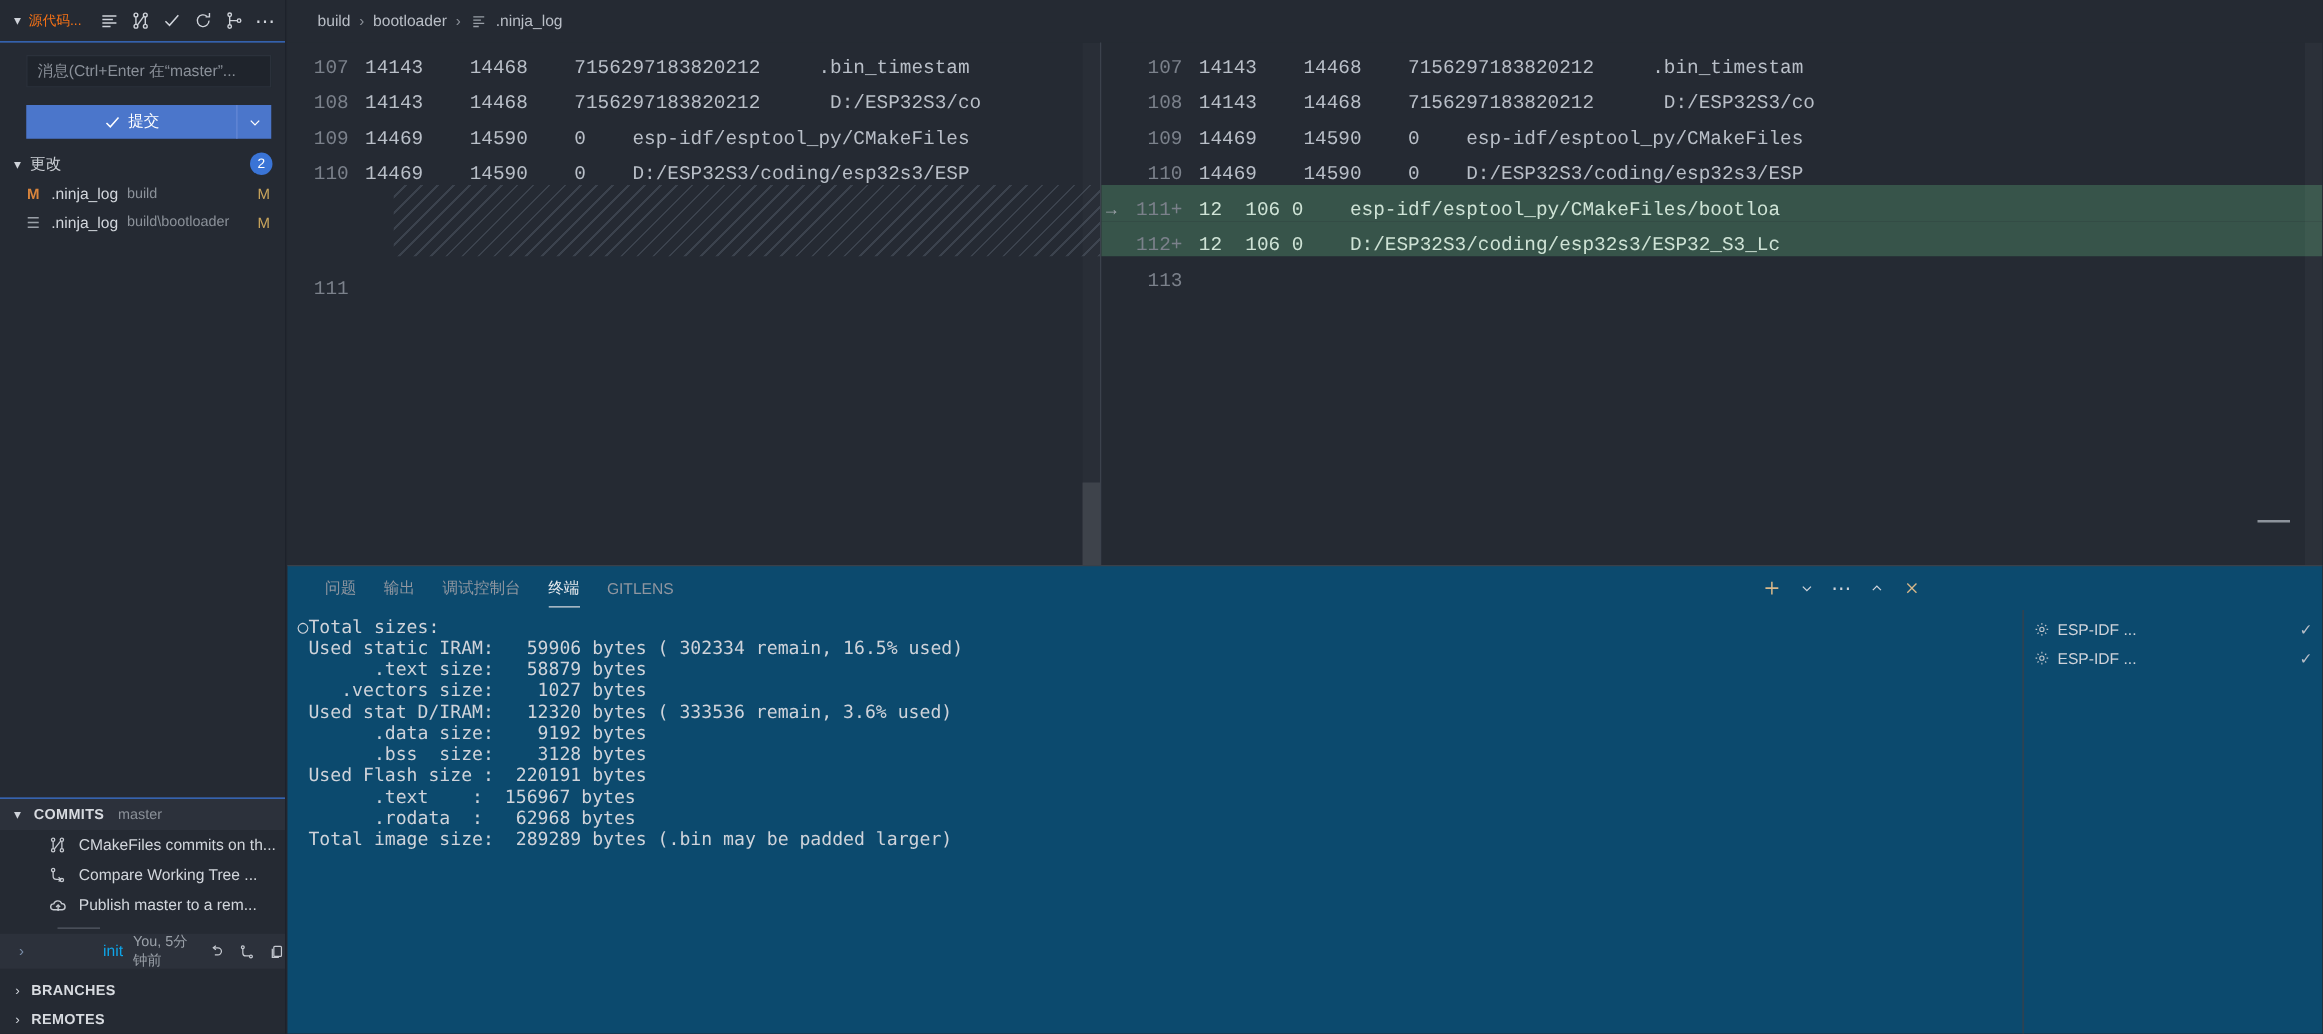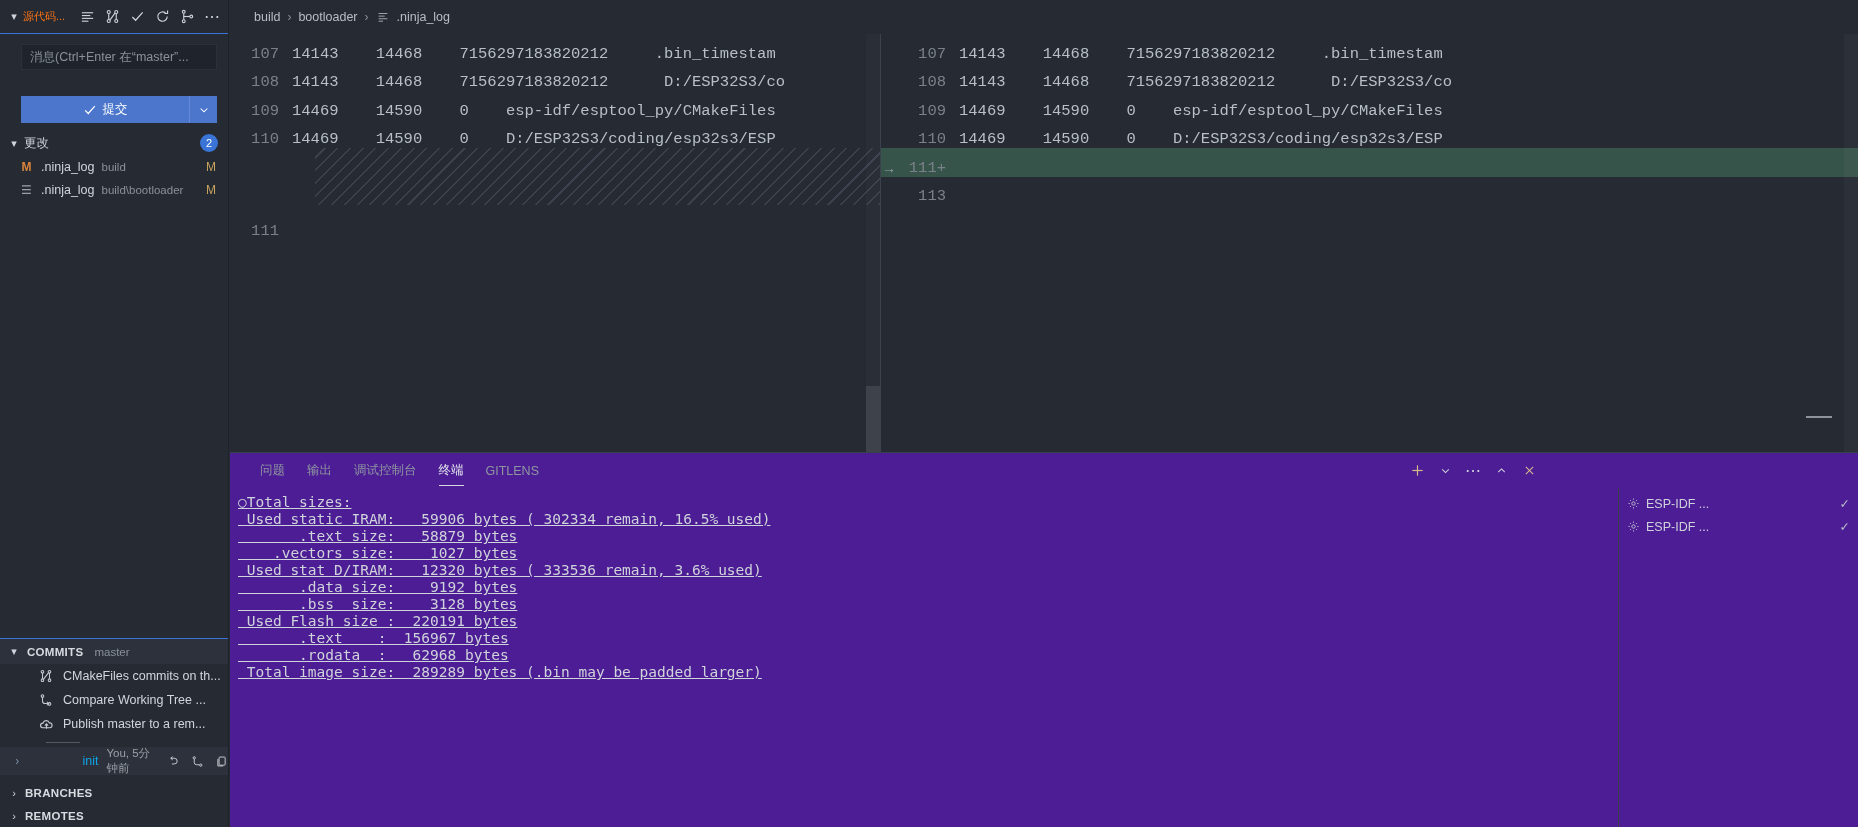--- a/index.html
+++ b/index.html
@@ -31,21 +31,21 @@
   .chev { color: #cfd3da; font-size: 11px; width: 16px; text-align: center;
           display:inline-flex; align-items:center; justify-content:center; }
   .hdr-icon {
     width: 24px; height: 24px; display: flex;
     align-items: center; justify-content: center;
     color: #cfd3da; cursor: pointer; flex: none;
   }
   .hdr-icon svg { display:block; }
 
   .msgbox {
-    margin: 10px 11px 16px 21px;
+    margin: 10px 11px 4px 21px;
     height: 26px;
     background: #1f242c;
     border: 1px solid #2b313b;
     display: flex; align-items: center;
     padding: 0 8px;
   }
   .msgbox span {
     font-size: 12.5px; color: #8a9099;
     white-space: nowrap; overflow: hidden;
   }
@@ -166,21 +166,21 @@
 
   .minimap-slider {
     position: absolute; right: 0; width: 18px;
     background: rgba(255,255,255,0.055);
   }
 
   
   #panel {
     position: absolute; left: 230px; top: 452px;
     width: 1628px; height: 375px;
-    background: #4c1d95;
+    background: #0c4a6e;
     border-top: 1px solid #3a4049;
   }
   .panel-tabs {
     height: 35px; display: flex; align-items: flex-end;
     padding-left: 19px; gap: 0;
   }
   .ptab {
     height: 35px; display: flex; align-items: center;
     padding: 0 11px; font-size: 12.5px; color: #9096a0;
     cursor: pointer; position: relative;
@@ -200,21 +200,21 @@
   }
 
   .term-body {
     position: absolute; left: 0; top: 35px; right: 0; bottom: 0;
     display: flex;
   }
   .term-out {
     flex: 1; padding: 6px 0 0 8px;
     font-family: "DejaVu Sans Mono", monospace;
     font-size: 14.5px; line-height: 17px; color: #cfd3da;
-    white-space: pre; overflow: hidden; text-decoration: underline;
+    white-space: pre; overflow: hidden;
   }
   .term-side {
     width: 240px; border-left: 1px solid #3a4049;
     padding-top: 4px;
   }
   .term-tab {
     height: 23px; display: flex; align-items: center;
     gap: 6px; padding: 0 8px; font-size: 12.5px; color: #cfd3da;
     cursor: pointer;
   }
@@ -456,20 +456,26 @@
         <span class="code-txt">14469    14590    0    esp-idf/esptool_py/CMakeFiles</span>
       </div>
       <div class="code-line">
         <span class="arrow-col"></span>
         <span class="ln">110</span>
         <span class="code-txt">14469    14590    0    D:/ESP32S3/coding/esp32s3/ESP</span>
       </div>
       <div class="code-line added">
         <span class="arrow-col">→</span>
         <span class="ln plus">111+</span>
+        <span class="code-txt">12  106 0    esp-idf/esptool_py/CMakeFiles/bootloa</span>
+      </div>
+      <div class="code-line added">
+        <span class="arrow-col"></span>
+        <span class="ln plus">112+</span>
+        <span class="code-txt">12  106 0    D:/ESP32S3/coding/esp32s3/ESP32_S3_Lc</span>
       </div>
       <div class="code-line">
         <span class="arrow-col"></span>
         <span class="ln">113</span>
         <span class="code-txt"></span>
       </div>
 
       <div style="position:absolute;right:26px;top:382px;width:26px;height:2px;background:#8d939c;"></div>
       <div class="minimap-slider" style="top:0;height:452px;right:0;width:14px;background:rgba(255,255,255,0.03);"></div>
     </div>

